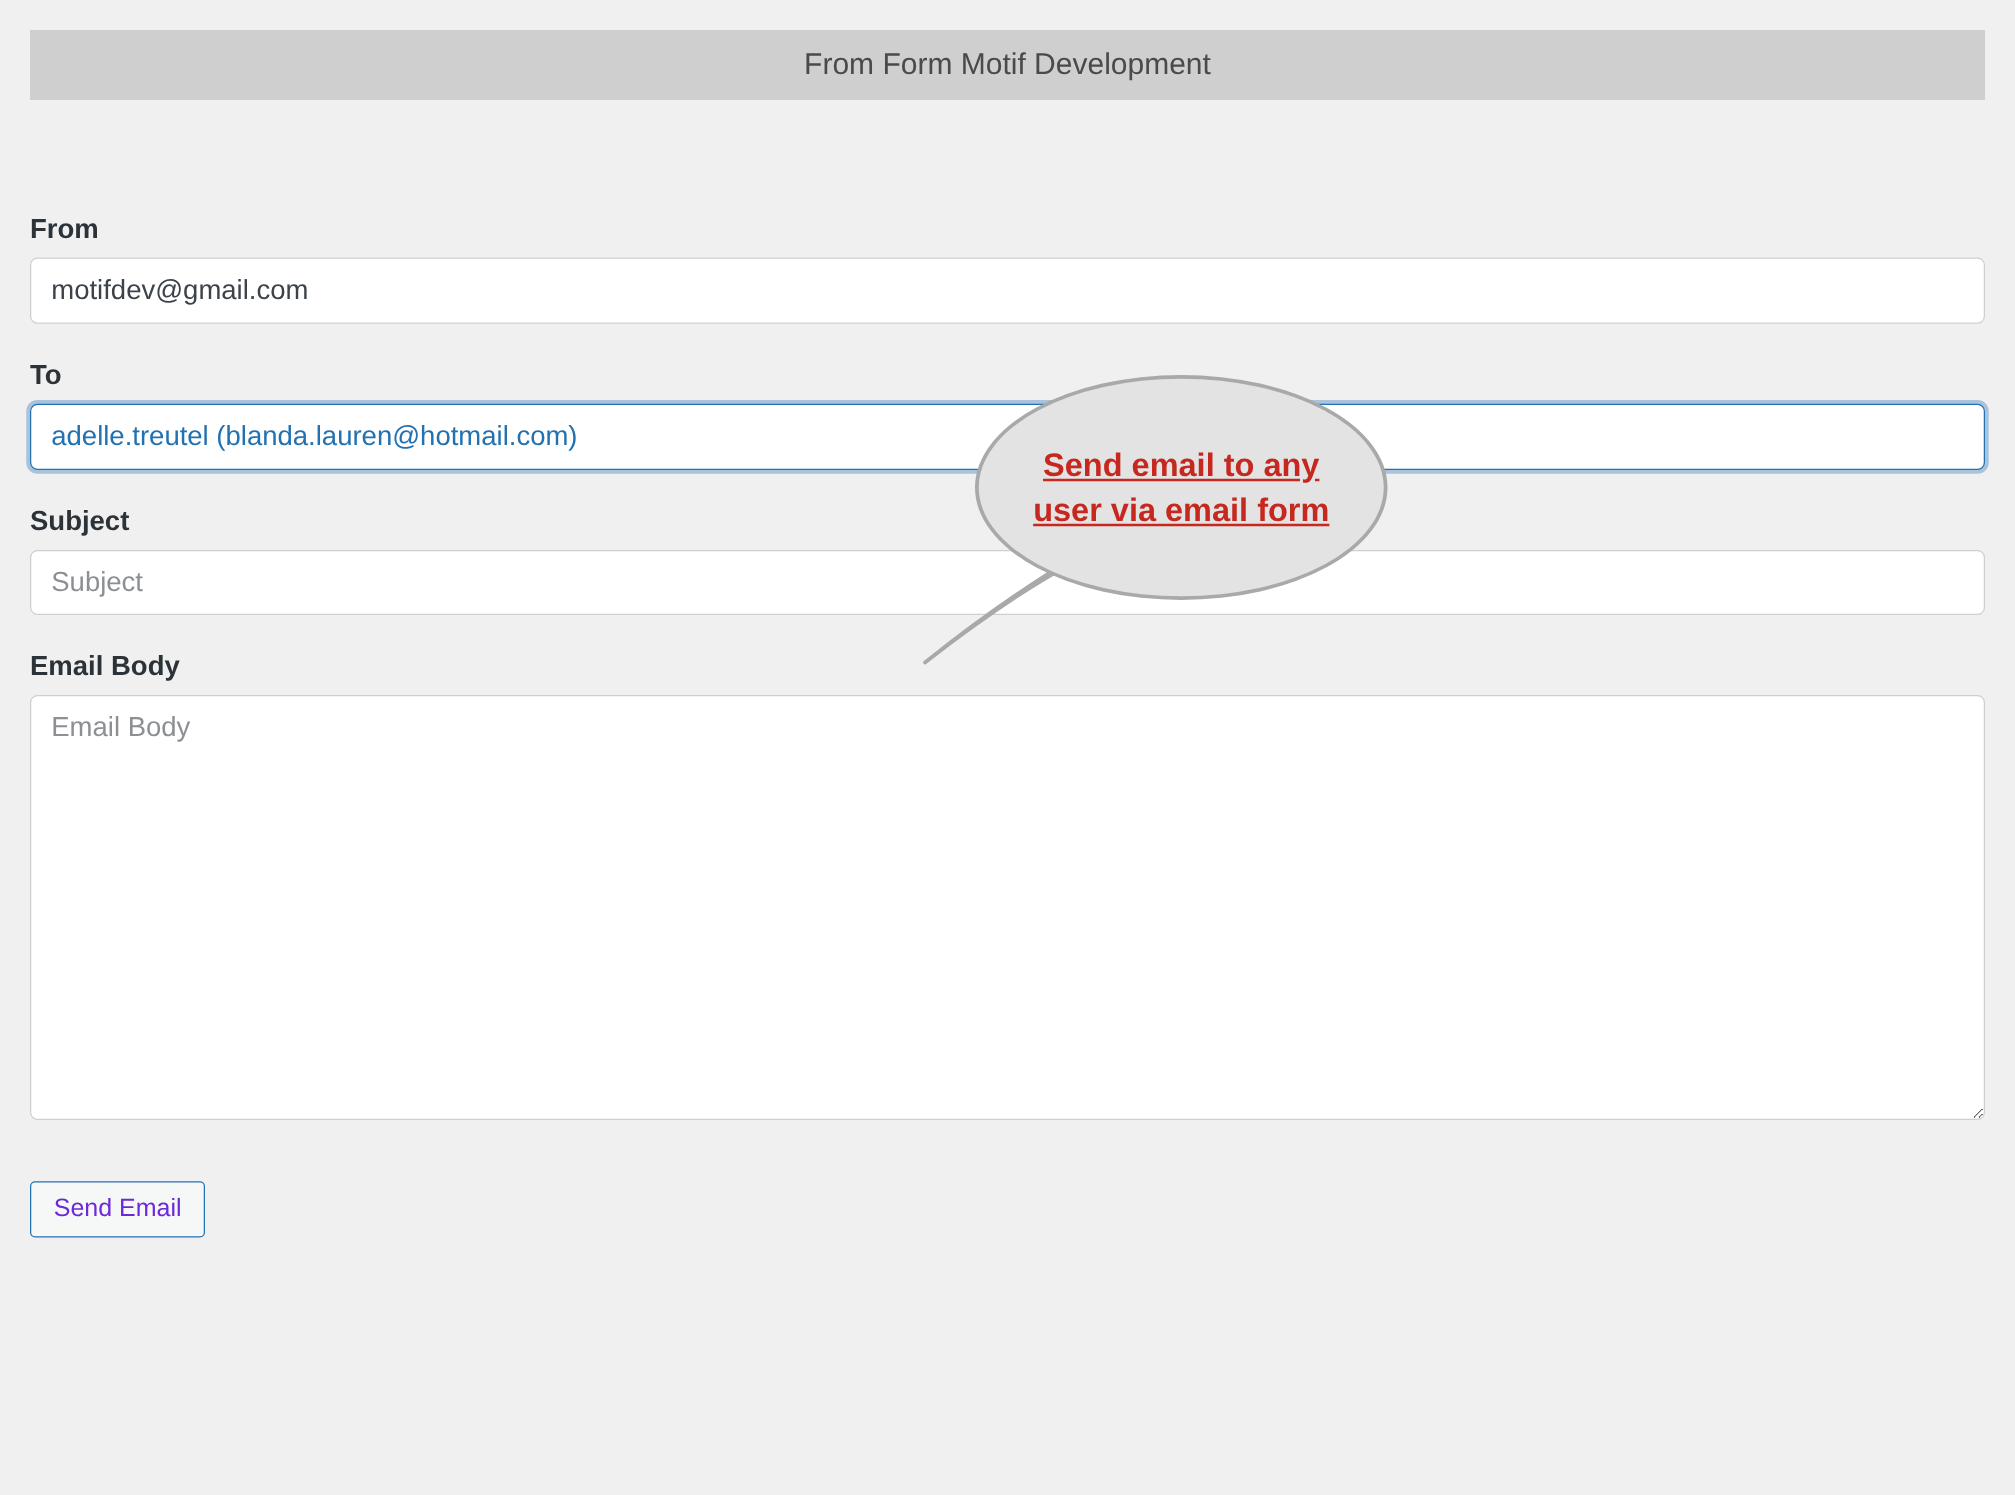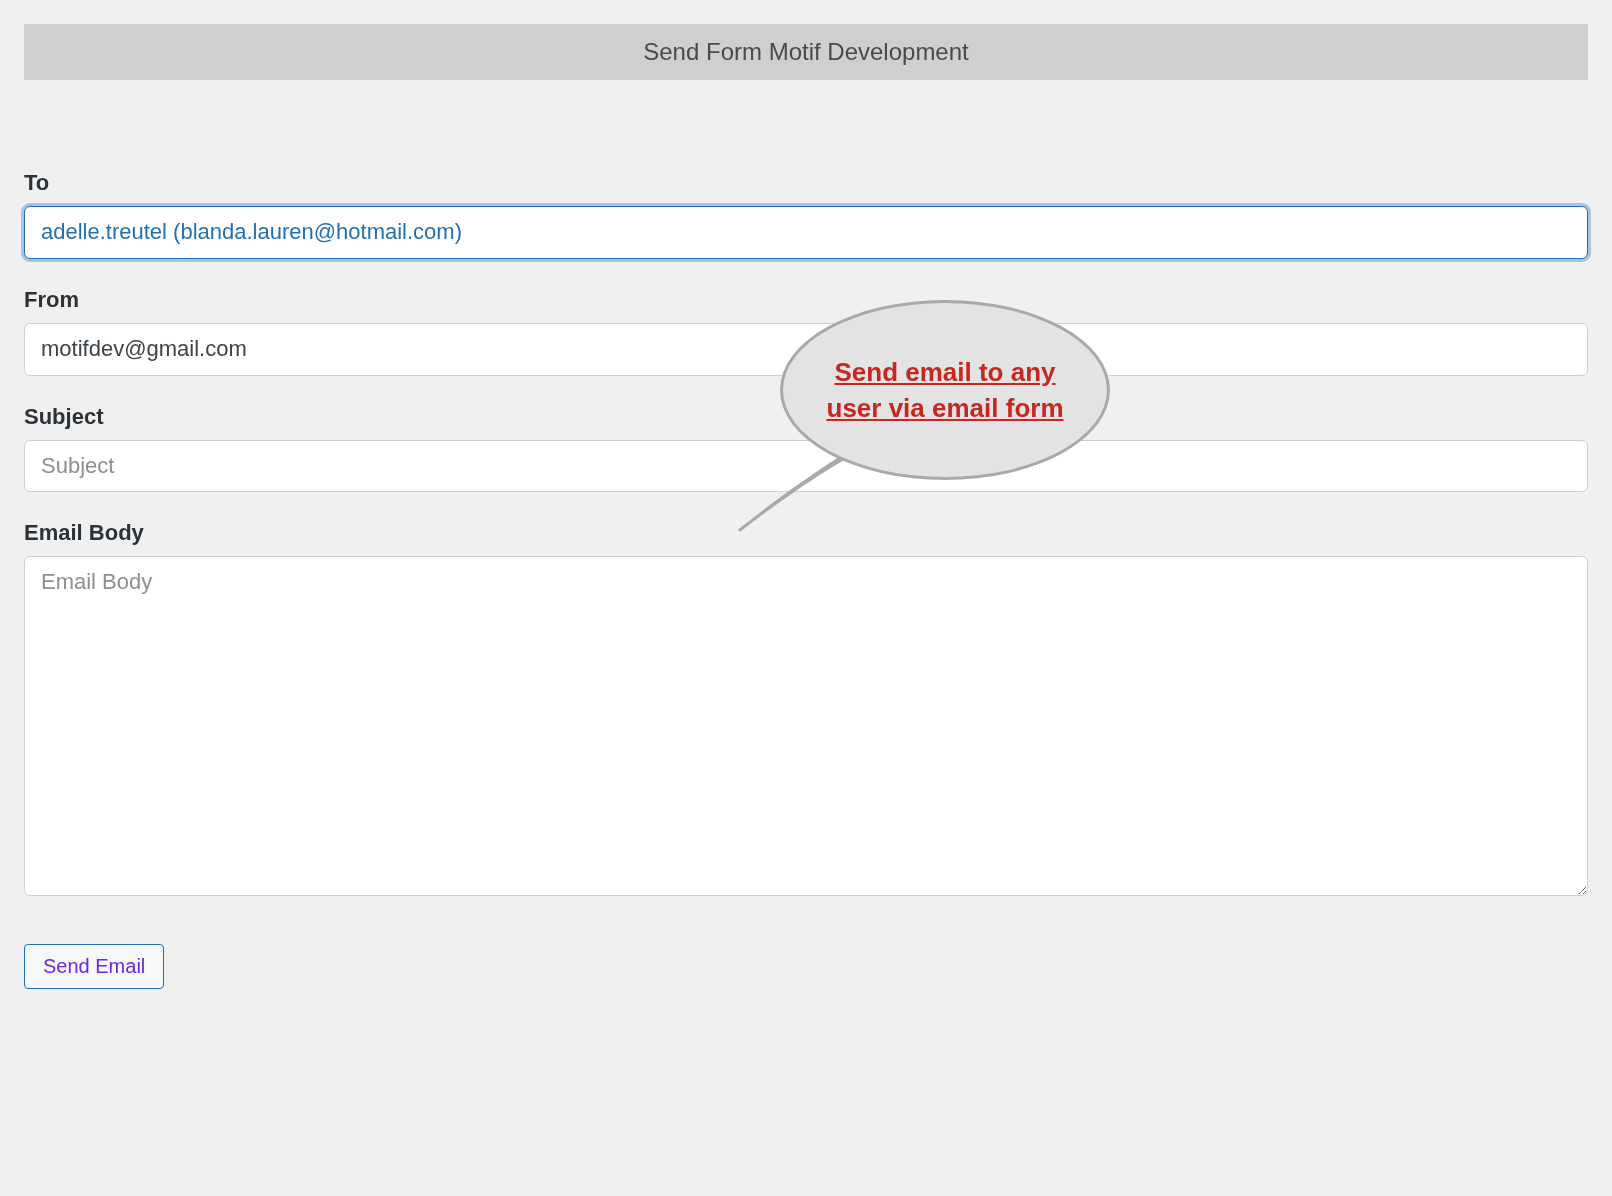--- a/index.html
+++ b/index.html
@@ -109,33 +109,33 @@
     z-index: 9;
     pointer-events: none;
   }
 </style>
 </head>
 <body>
 
 <div class="page">
 
   <div class="header-bar">
-    <span>Send Form Motif Development</span>
+    <span>From Form Motif Development</span>
   </div>
 
   <div class="form-area">
 
     <div class="field-group">
-      <label class="field-label">To</label>
-      <input type="text" class="text-input to-input focused" value="adelle.treutel (blanda.lauren@hotmail.com)" style="">
+      <label class="field-label">From</label>
+      <input type="text" class="text-input" value="motifdev@gmail.com" style="">
     </div>
 
     <div class="field-group">
-      <label class="field-label">From</label>
-      <input type="text" class="text-input" value="motifdev@gmail.com" style="">
+      <label class="field-label">To</label>
+      <input type="text" class="text-input to-input focused" value="adelle.treutel (blanda.lauren@hotmail.com)" style="">
     </div>
 
     <div class="field-group">
       <label class="field-label">Subject</label>
       <input type="text" class="text-input" placeholder="Subject" style="">
     </div>
 
     <div class="field-group">
       <label class="field-label">Email Body</label>
       <textarea class="text-area" placeholder="Email Body" style=""></textarea>

